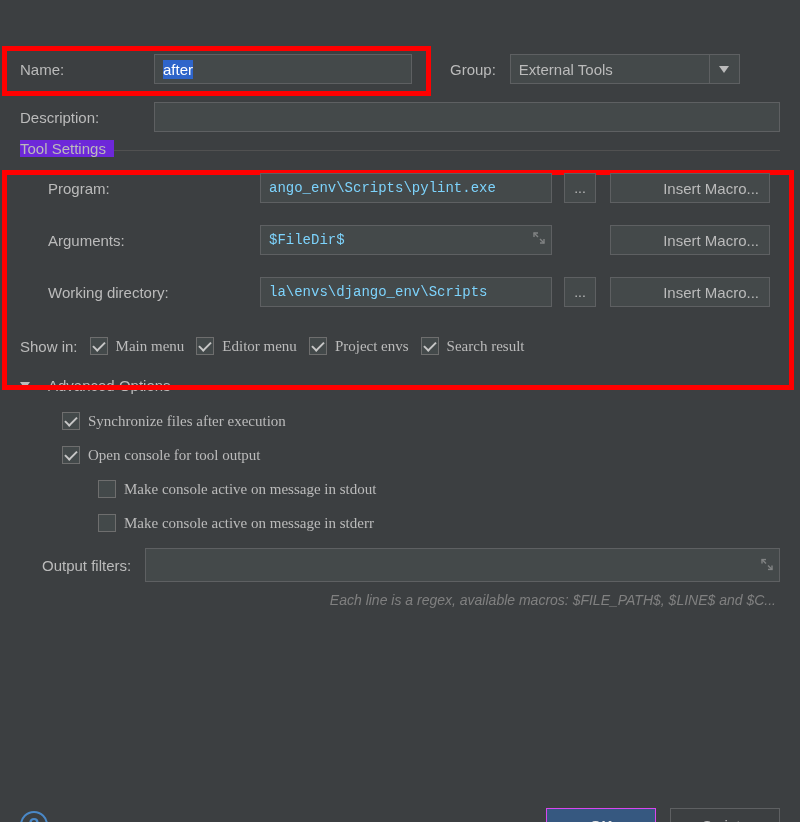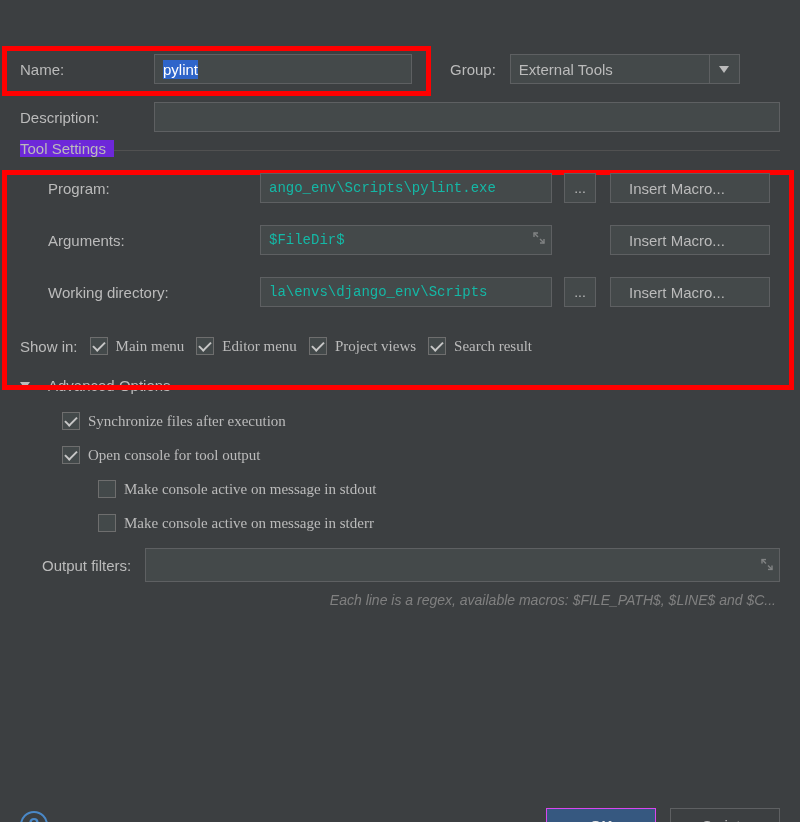--- a/index.html
+++ b/index.html
@@ -99,23 +99,23 @@
     cursor: pointer;
     font-size: 14px;
   }
   .btn {
     background: #44494a;
     border: 1px solid #5e6062;
     color: #bbbbbb;
     height: 30px;
     display: flex;
     align-items: center;
-    justify-content: flex-start;
+    justify-content: flex-end;
     cursor: pointer;
-    padding: 0 18px;
+    padding: 0 10px;
   }
   .showin-row {
     display: flex;
     align-items: center;
     gap: 12px;
     margin: 8px 0 22px 0;
     flex-wrap: nowrap;
   }
   .check {
     display: flex;
@@ -224,38 +224,38 @@
   }
   .select-main {
     width: 200px;
   }
   .select-btn {
     width: 30px; height: 30px;
     background:#44494a;border:1px solid #5e6062;border-left:none;
     display:flex;align-items:center;justify-content:center;cursor:pointer;
   }
   .select-btn .tri { border-top-color:#bbbbbb; }
-  .mono { font-family: "Consolas","Courier New",monospace; font-size:14px; color:#14b8a6;}
+  .mono { font-family: "Consolas","Courier New",monospace; font-size:14px; color:#7dd3fc;}
   .input .exp-right {
     position:absolute; right:6px; top:50%; transform:translateY(-50%);
     opacity:.6;
   }
 </style>
 </head>
 <body>
 
 <div class="dialog">
 
   <div class="redbox1"></div>
   <div class="redbox2"></div>
 
   <div class="row">
     <div class="label" style="width:120px">Name:</div>
     <div class="input selected-text" style="width:258px">
-        <span>pylint</span>
+        <span>after</span>
       </div>
     <div class="label" style="margin-left:24px">Group:</div>
     <div class="select-wrap">
       <div class="input select-main">
           <span>External Tools</span>
         </div>
       <div class="select-btn">
           <div class="tri"></div>
         </div>
     </div>
@@ -320,21 +320,21 @@
     <div class="check">
       <div class="cb checked"></div>
       <span>Main menu</span>
     </div>
     <div class="check">
       <div class="cb checked"></div>
       <span>Editor menu</span>
     </div>
     <div class="check">
       <div class="cb checked"></div>
-      <span>Project views</span>
+      <span>Project envs</span>
     </div>
     <div class="check">
       <div class="cb checked"></div>
       <span>Search result</span>
     </div>
   </div>
 
   <div class="adv-header">
     <div class="tri"></div>
     <span>Advanced Options</span>

